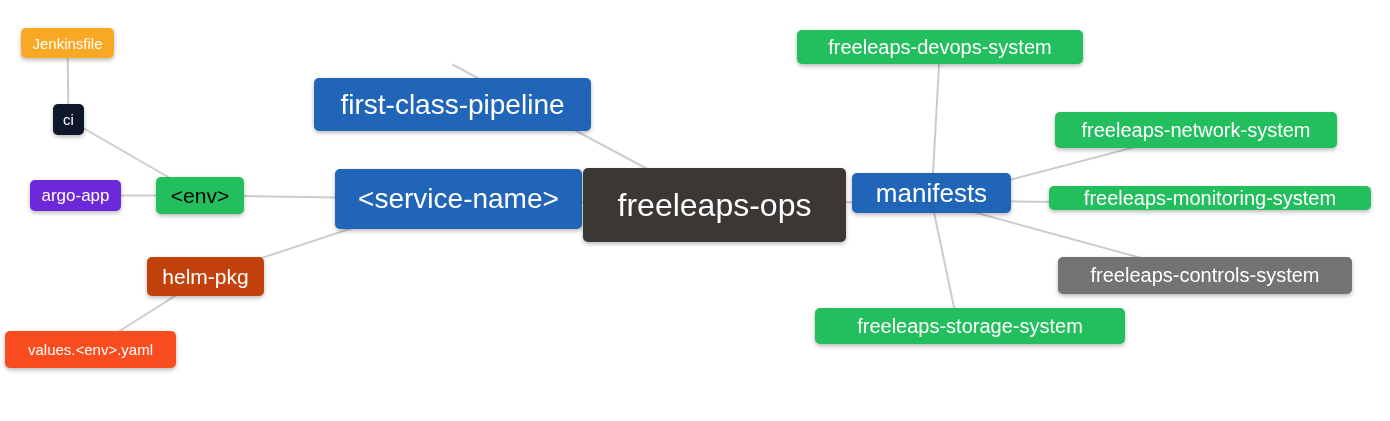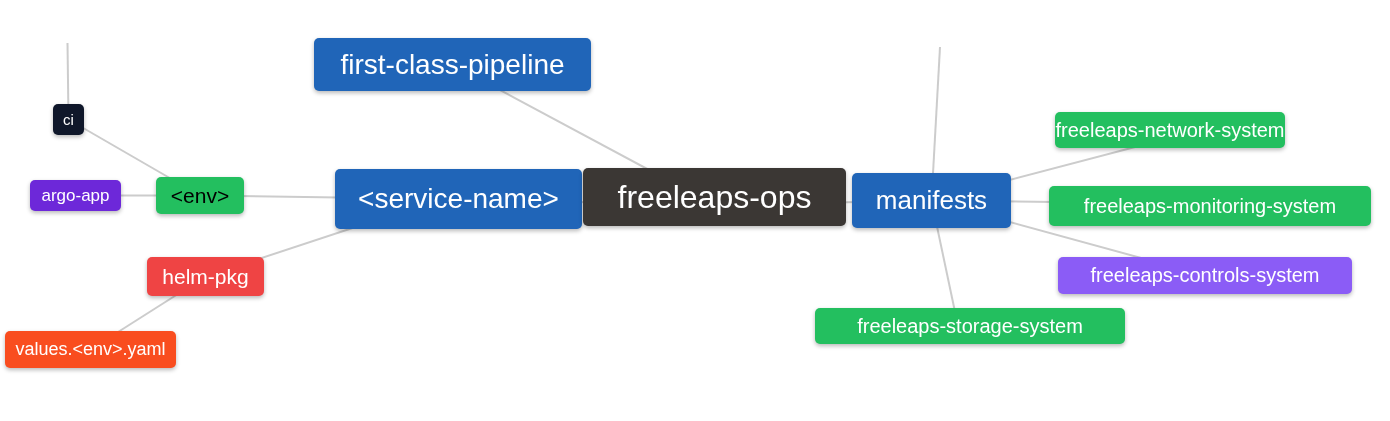--- a/index.html
+++ b/index.html
@@ -24,28 +24,28 @@
     z-index:2;
     box-sizing:border-box;
     font-weight:400;
   }
   
   .n-jenkinsfile {left:21px;  top:28px;  width:93px;  height:30px; font-size:15px;}
   .n-ci          {left:53px;  top:104px; width:31px;  height:31px; font-size:15px;}
   .n-argo-app    {left:30px;  top:180px; width:91px;  height:31px; font-size:17px;}
   .n-env         {left:156px; top:177px; width:88px;  height:37px; font-size:21px;}
   .n-helm-pkg    {left:147px; top:257px; width:117px; height:39px; font-size:21px;}
-  .n-values      {left:5px;   top:331px; width:171px; height:37px; font-size:18px;}
+  .n-values      {left:5px;   top:331px; width:171px; height:37px; font-size:15px;}
   .n-fcp         {left:314px; top:38px;  width:277px; height:53px; font-size:28px;}
   .n-service     {left:317px; top:169px; width:247px; height:60px; font-size:28px;}
-  .n-ops         {left:583px; top:168px; width:263px; height:58px; font-size:32px;}
-  .n-manifests   {left:852px; top:173px; width:159px; height:55px; font-size:26px;}
+  .n-ops         {left:583px; top:168px; width:263px; height:74px; font-size:32px;}
+  .n-manifests   {left:852px; top:173px; width:159px; height:40px; font-size:26px;}
   .n-devops      {left:797px; top:30px;  width:286px; height:34px; font-size:20px;}
-  .n-network     {left:1055px;top:112px; width:230px; height:36px; font-size:20px;}
-  .n-monitoring  {left:1049px;top:186px; width:322px; height:40px; font-size:20px;}
+  .n-network     {left:1055px;top:112px; width:282px; height:36px; font-size:20px;}
+  .n-monitoring  {left:1049px;top:186px; width:322px; height:24px; font-size:20px;}
   .n-controls    {left:1058px;top:257px; width:294px; height:37px; font-size:20px;}
   .n-storage     {left:815px; top:308px; width:310px; height:36px; font-size:20px;}
 </style>
 </head>
 <body>
 
 <div class="canvas">
 
   <svg class="edges" viewBox="0 0 1390 421" xmlns="http://www.w3.org/2000/svg">
       <line x1="67.5" y1="43" x2="68.5" y2="119.5" stroke="#cccccc" stroke-width="2"></line>
@@ -57,41 +57,43 @@
       <line x1="452.5" y1="64.5" x2="714.5" y2="205" stroke="#cccccc" stroke-width="2"></line>
       <line x1="440.5" y1="199" x2="714.5" y2="205" stroke="#cccccc" stroke-width="2"></line>
       <line x1="714.5" y1="205" x2="931.5" y2="200.5" stroke="#cccccc" stroke-width="2"></line>
       <line x1="931.5" y1="200.5" x2="940" y2="47" stroke="#cccccc" stroke-width="2"></line>
       <line x1="931.5" y1="200.5" x2="1200" y2="130" stroke="#cccccc" stroke-width="2"></line>
       <line x1="931.5" y1="200.5" x2="1210" y2="204" stroke="#cccccc" stroke-width="2"></line>
       <line x1="931.5" y1="200.5" x2="1205" y2="275.5" stroke="#cccccc" stroke-width="2"></line>
       <line x1="931.5" y1="200.5" x2="958" y2="326" stroke="#cccccc" stroke-width="2"></line>
     </svg>
 
+  <div class="node n-jenkinsfile" style="background: rgb(249, 168, 38); color: rgb(255, 255, 255);">Jenkinsfile</div>
 
   <div class="node n-ci" style="background: #0f172a; color: rgb(255, 255, 255);">ci</div>
 
   <div class="node n-argo-app" style="background: #6d28d9; color: rgb(255, 255, 255);">argo-app</div>
 
   <div class="node n-env" style="background: rgb(35, 191, 95); color: #000000;">&lt;env&gt;</div>
 
-  <div class="node n-helm-pkg" style="background: #ef4444; color: rgb(255, 255, 255);">helm-pkg</div>
+  <div class="node n-helm-pkg" style="background: #c2410c; color: rgb(255, 255, 255);">helm-pkg</div>
 
   <div class="node n-values" style="background: rgb(249, 77, 31); color: rgb(255, 255, 255);">values.&lt;env&gt;.yaml</div>
 
-  <div class="node n-fcp" style="background: rgb(32, 101, 184); color: rgb(255, 255, 255);">first-class-pipeline</div>
+  <div class="node n-fcp" style="background: rgb(32, 101, 184); color: rgb(255, 255, 255); margin-top: 40px;">first-class-pipeline</div>
 
   <div class="node n-service" style="background: rgb(32, 101, 184); color: rgb(255, 255, 255); margin-left: 18px;">&lt;service-name&gt;</div>
 
   <div class="node n-ops" style="background: rgb(59, 55, 52); color: rgb(255, 255, 255);">freeleaps-ops</div>
 
   <div class="node n-manifests" style="background: rgb(32, 101, 184); color: rgb(255, 255, 255);">manifests</div>
 
+  <div class="node n-devops" style="background: rgb(35, 191, 95); color: rgb(255, 255, 255);">freeleaps-devops-system</div>
 
   <div class="node n-network" style="background: rgb(35, 191, 95); color: rgb(255, 255, 255);">freeleaps-network-system</div>
 
   <div class="node n-monitoring" style="background: rgb(35, 191, 95); color: rgb(255, 255, 255);">freeleaps-monitoring-system</div>
 
-  <div class="node n-controls" style="background: #8b5cf6; color: rgb(255, 255, 255);">freeleaps-controls-system</div>
+  <div class="node n-controls" style="background: #737373; color: rgb(255, 255, 255);">freeleaps-controls-system</div>
 
   <div class="node n-storage" style="background: rgb(35, 191, 95); color: rgb(255, 255, 255);">freeleaps-storage-system</div>
 
 </div>
 
 </body></html>

